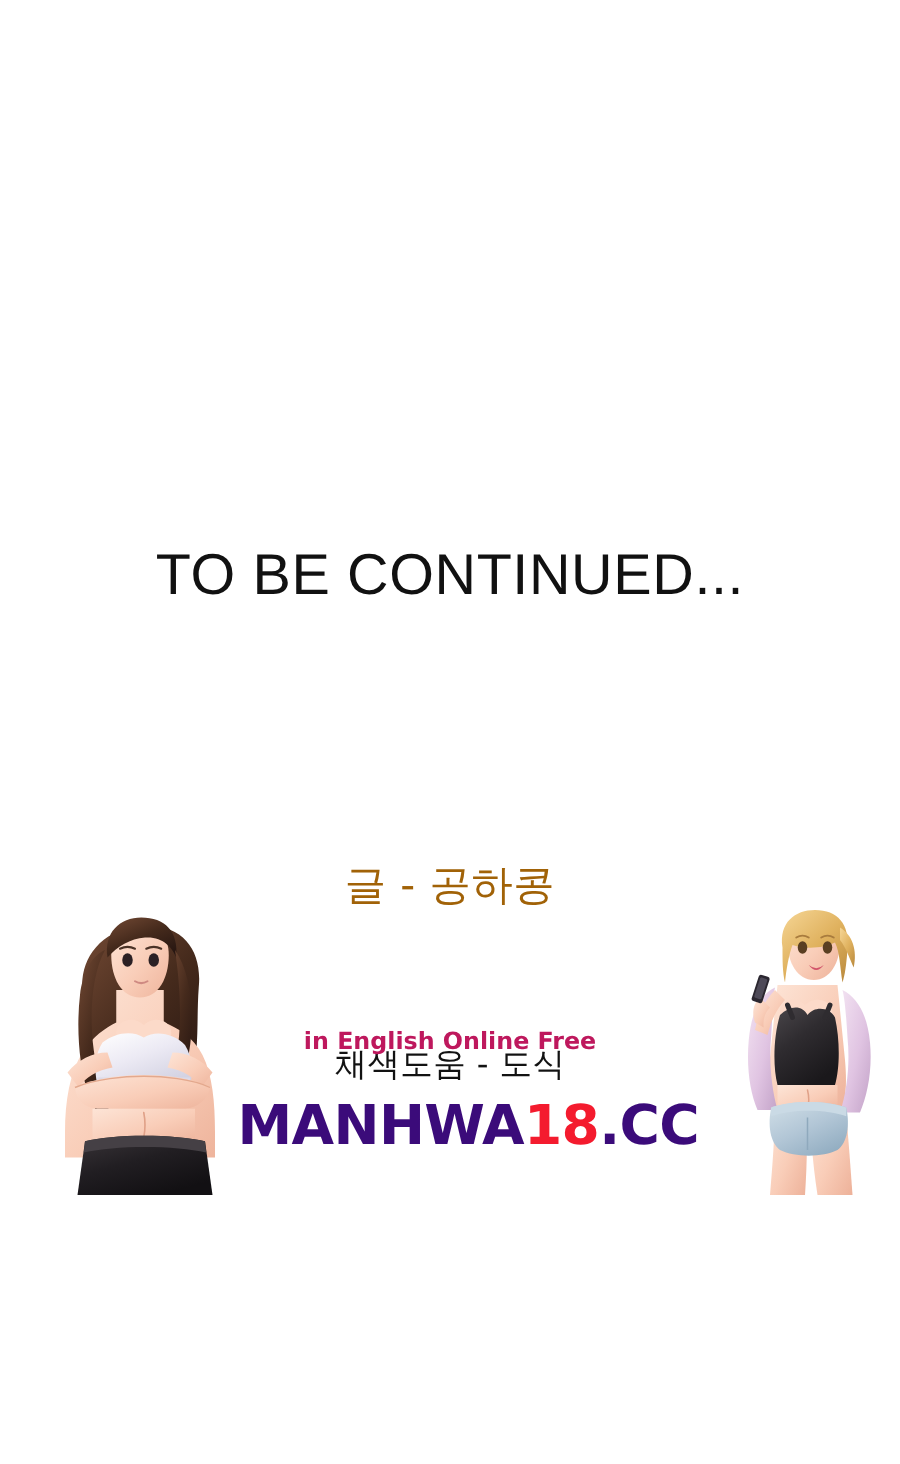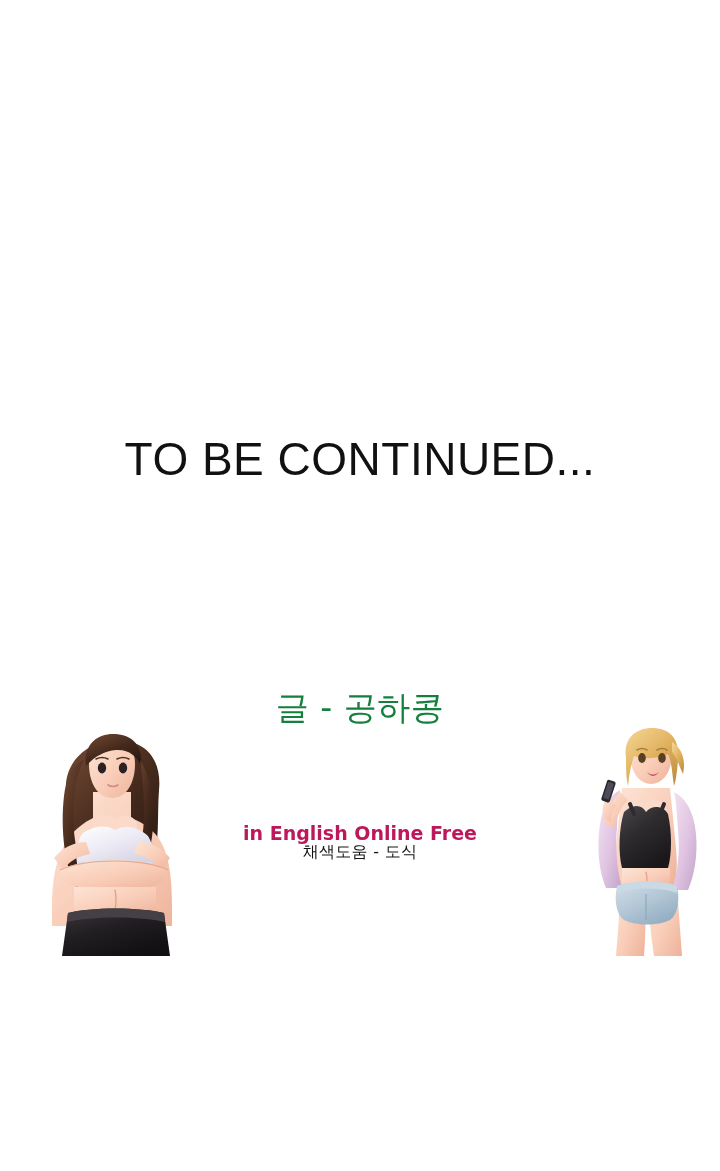--- a/index.html
+++ b/index.html
@@ -38,32 +38,32 @@
     top:682px;
     text-align:center;
     color:#121212;
   }
   .credit-line {
     font-family:"DejaVu Sans", sans-serif;
     font-size:33px;
     font-weight:400;
     line-height:52px;
     letter-spacing:0.5px;
-    color:#15803d;
+    color:#a16207;
     white-space:nowrap;
   }
   .credits-secondary {
     position:absolute;
     left:0; right:0;
     top:833px;
     text-align:center;
   }
   .credit-line-small {
     font-family:"DejaVu Sans", sans-serif;
-    font-size:16px;
+    font-size:26px;
     font-weight:400;
     line-height:38px;
     letter-spacing:0.3px;
     color:#121212;
     white-space:nowrap;
   }
 
   
   .footer {
     position:absolute;
@@ -269,15 +269,16 @@
         <path d="M20 90 C17 82 19 74 24 70 L32 78 C28 82 26 88 27 94 Z" fill="url(#skinR)"></path>
         <rect x="20" y="52" width="9" height="22" rx="2" transform="rotate(18 24 63)" fill="#2b2730"></rect>
         <rect x="21.5" y="54" width="6" height="17" rx="1.2" transform="rotate(18 24 63)" fill="#4e4a58"></rect>
       </svg>
     </div>
 
     <div class="footer-text">
       <div class="footer-line2">in English Online Free</div>
     </div>
 
+    <div class="footer-logo"><span class="logo-manhwa">MANHWA</span><span class="logo-18">18</span><span class="logo-cc">.CC</span></div>
 
   </div>
 </div>
 
 </body></html>

